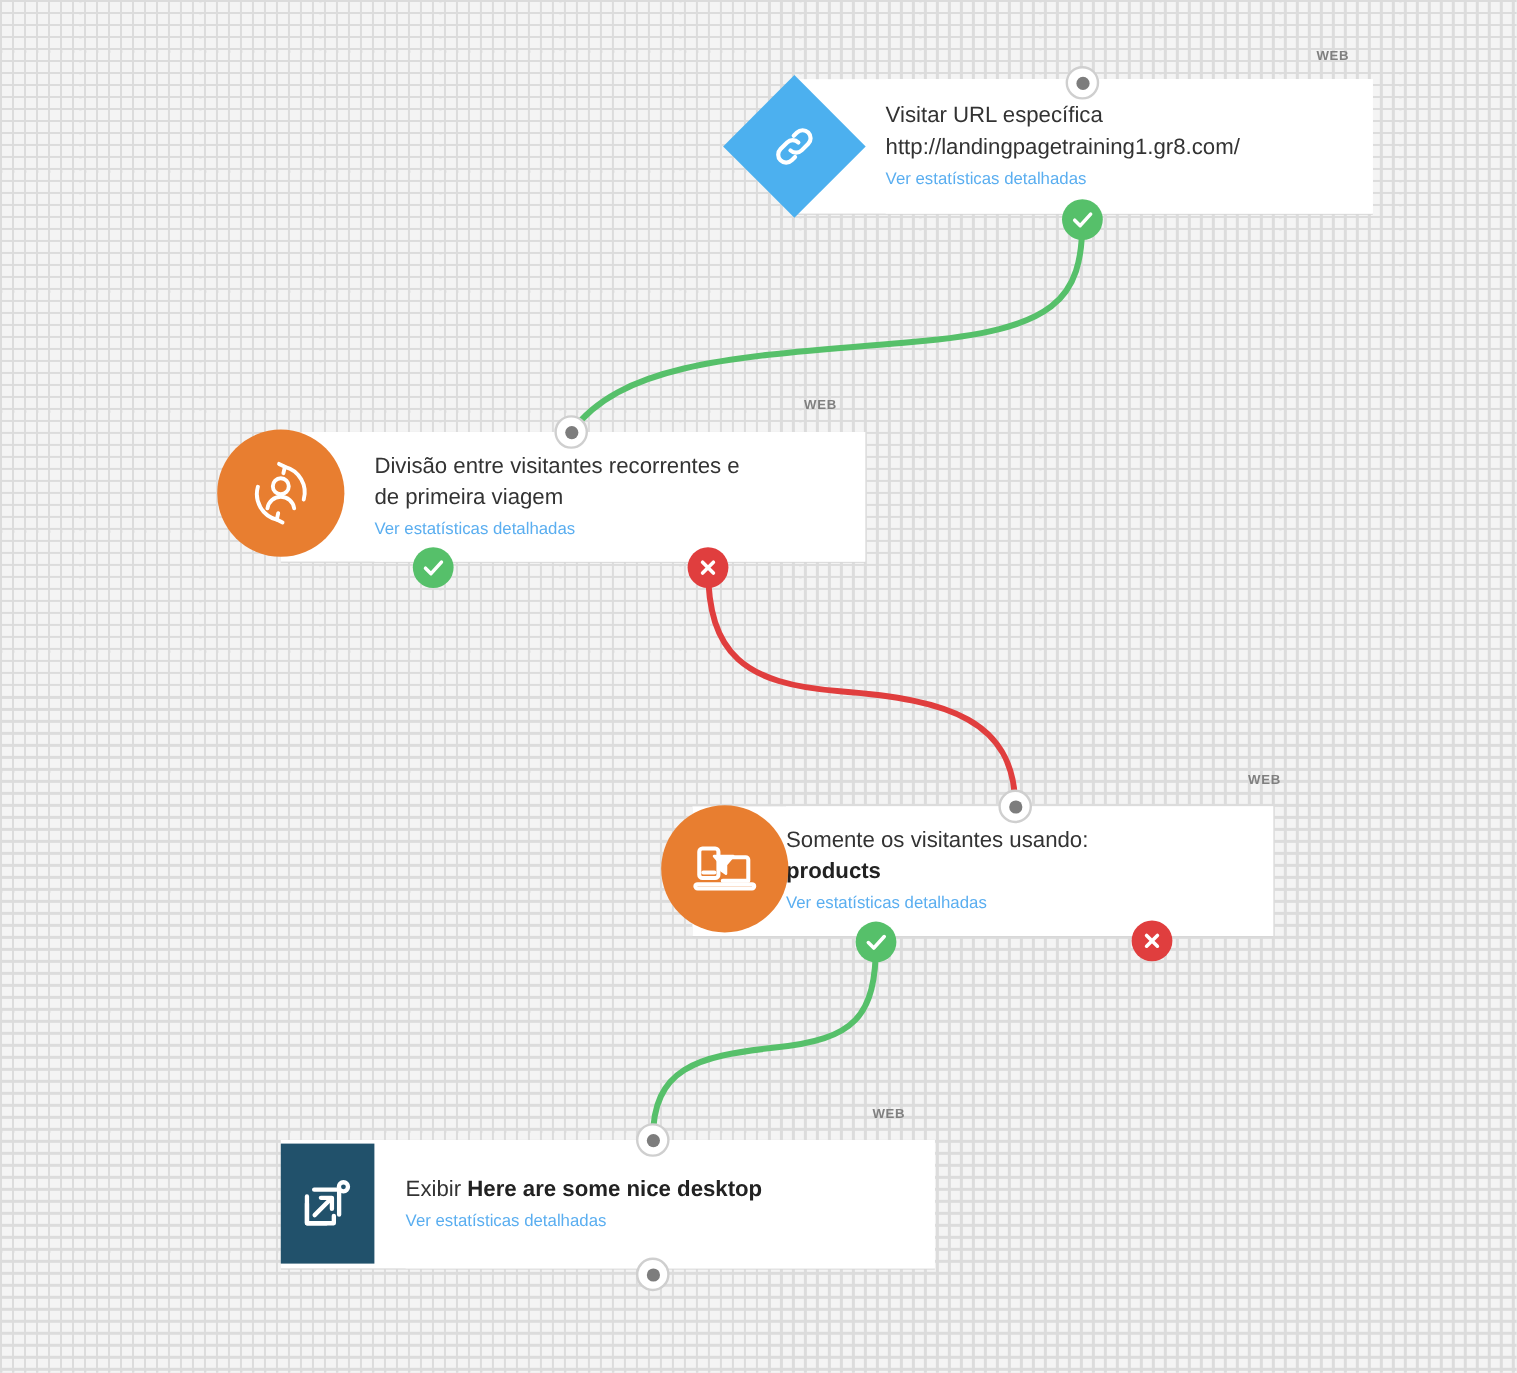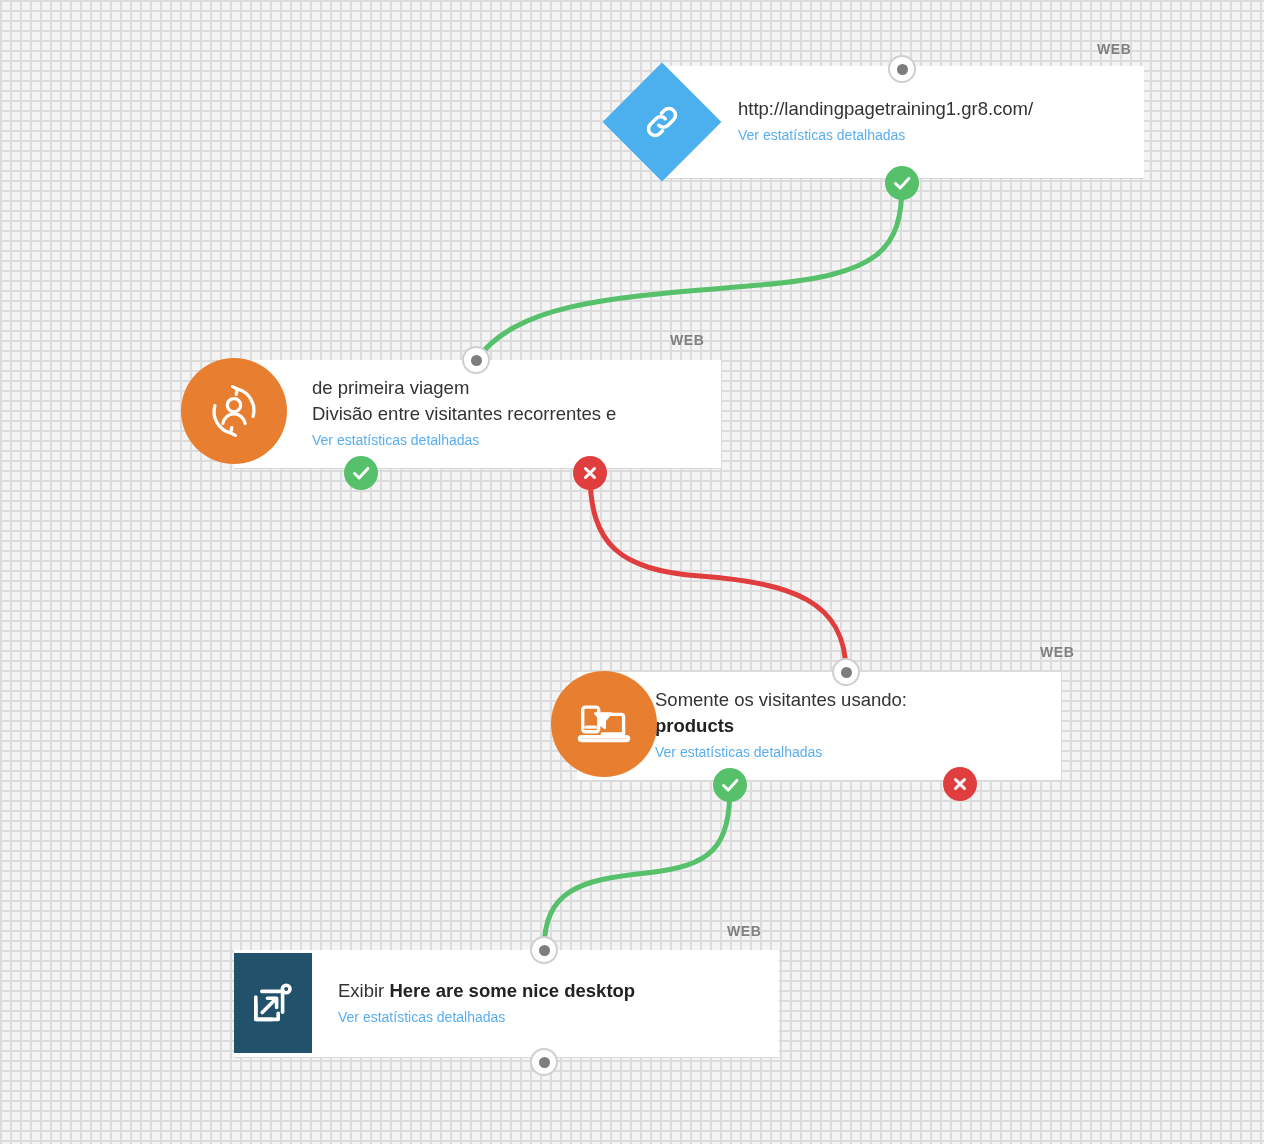--- a/index.html
+++ b/index.html
@@ -62,21 +62,21 @@
   .node-text b { font-weight: bold; color:#222; }
   .node-link {
     font-size: 14px;
     line-height: 26px;
     color: #5aaef0;
     white-space: nowrap;
     cursor: pointer;
   }
   .web-label {
     position: absolute;
-    font-size: 14px;
+    font-size: 11px;
     font-weight: bold;
     color: #808080;
     letter-spacing: 0.6px;
   }
 
   
   .icon-diamond {
     position: absolute;
     width: 84px;
     height: 84px;
@@ -197,20 +197,21 @@
 
     <path d="M 590,473 C 590,545 620,570 700,576 C 790,583 846,600 846,672" fill="none" stroke="#e03e3e" stroke-width="5" stroke-linecap="round"></path>
 
     <path d="M 730,785 C 730,848 712,866 646,873 C 580,880 544,890 544,950" fill="none" stroke="#56c06a" stroke-width="5" stroke-linecap="round"></path>
   </svg>
 
   <div class="web-label" style="left:1097px; top:41px;">WEB</div>
 
   <div class="node" style="left:660px; top:66px; width:484px; height:112px;">
     <div class="node-body" style="left:78px; right:0; padding-left:0;">
+      <div class="node-text">Visitar URL específica</div>
       <div class="node-text">http://landingpagetraining1.gr8.com/</div>
       <div class="node-link">Ver estatísticas detalhadas</div>
     </div>
   </div>
 
   <div class="icon-diamond-glyph" style="left:602px; top:62px;">
     <div class="icon-diamond"></div>
     <svg width="44" height="44" viewBox="0 0 24 24" style="position:relative; z-index:2">
       <g fill="none" stroke="#ffffff" stroke-width="1.9" stroke-linecap="round" stroke-linejoin="round">
         <path d="M10.2 13.8a3.6 3.6 0 0 0 5.1 0l3.0-3.0a3.6 3.6 0 0 0-5.1-5.1l-1.5 1.5"></path>
@@ -224,22 +225,22 @@
   <div class="badge ok" style="left:885px; top:166px;">
     <svg width="22" height="22" viewBox="0 0 24 24">
       <path d="M5 12.5 L10 17.5 L19.5 7" fill="none" stroke="#ffffff" stroke-width="3.2" stroke-linecap="round" stroke-linejoin="round"></path>
     </svg>
   </div>
 
   <div class="web-label" style="left:670px; top:332px;">WEB</div>
 
   <div class="node" style="left:234px; top:360px; width:487px; height:108px;">
     <div class="node-body" style="left:78px; right:0;">
+      <div class="node-text">Divisão entre visitantes recorrentes e</div>
       <div class="node-text">de primeira viagem</div>
-      <div class="node-text">Divisão entre visitantes recorrentes e</div>
       <div class="node-link">Ver estatísticas detalhadas</div>
     </div>
   </div>
 
   <div class="icon-circle" style="left:181px; top:358px;">
     <svg width="58" height="58" viewBox="0 0 24 24">
       <g fill="none" stroke="#ffffff" stroke-width="1.35" stroke-linecap="round" stroke-linejoin="round">
         <circle cx="12" cy="9.6" r="2.75"></circle>
         <path d="M7.4 17.2a4.65 4.65 0 0 1 9.2 0"></path>
         <path d="M13.4 2.9A9.1 9.1 0 0 1 19.9 14.2"></path>

